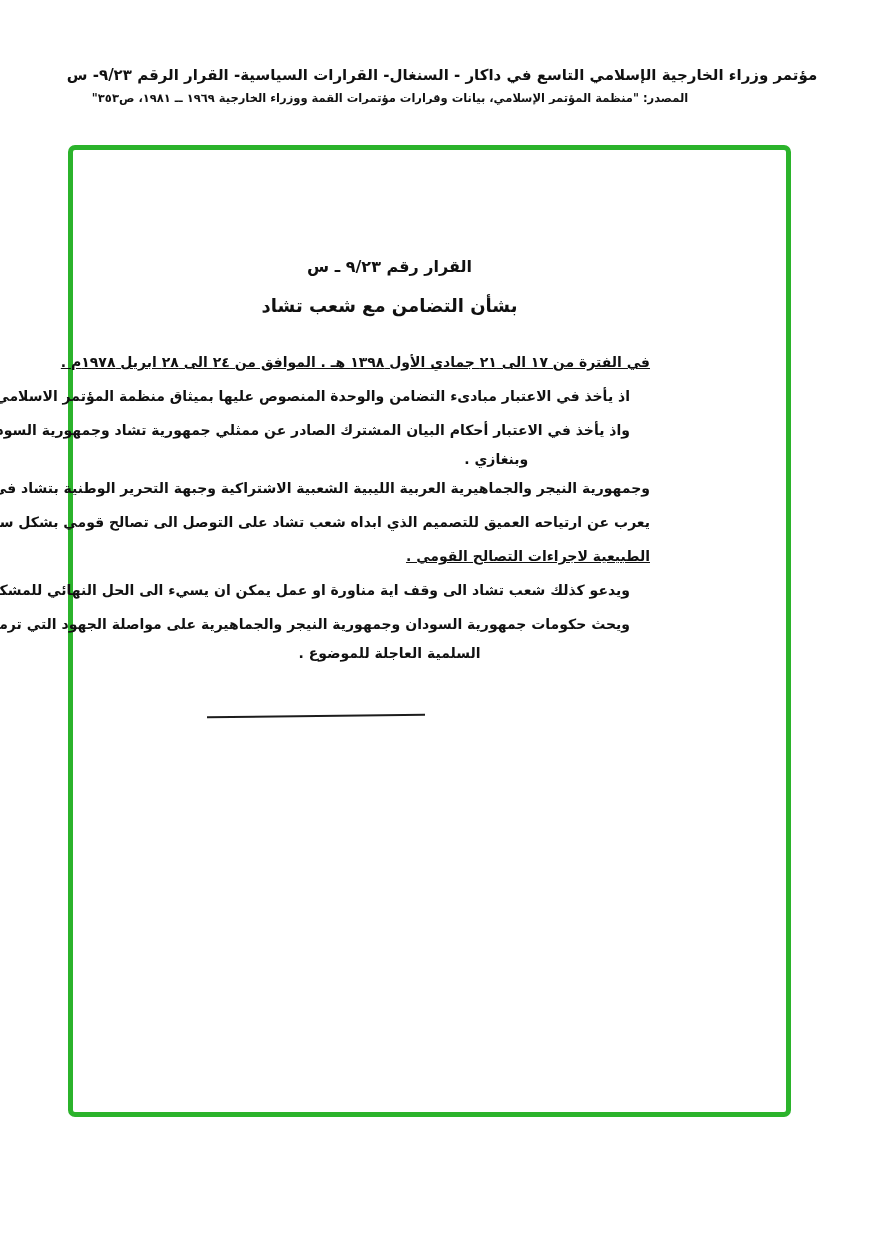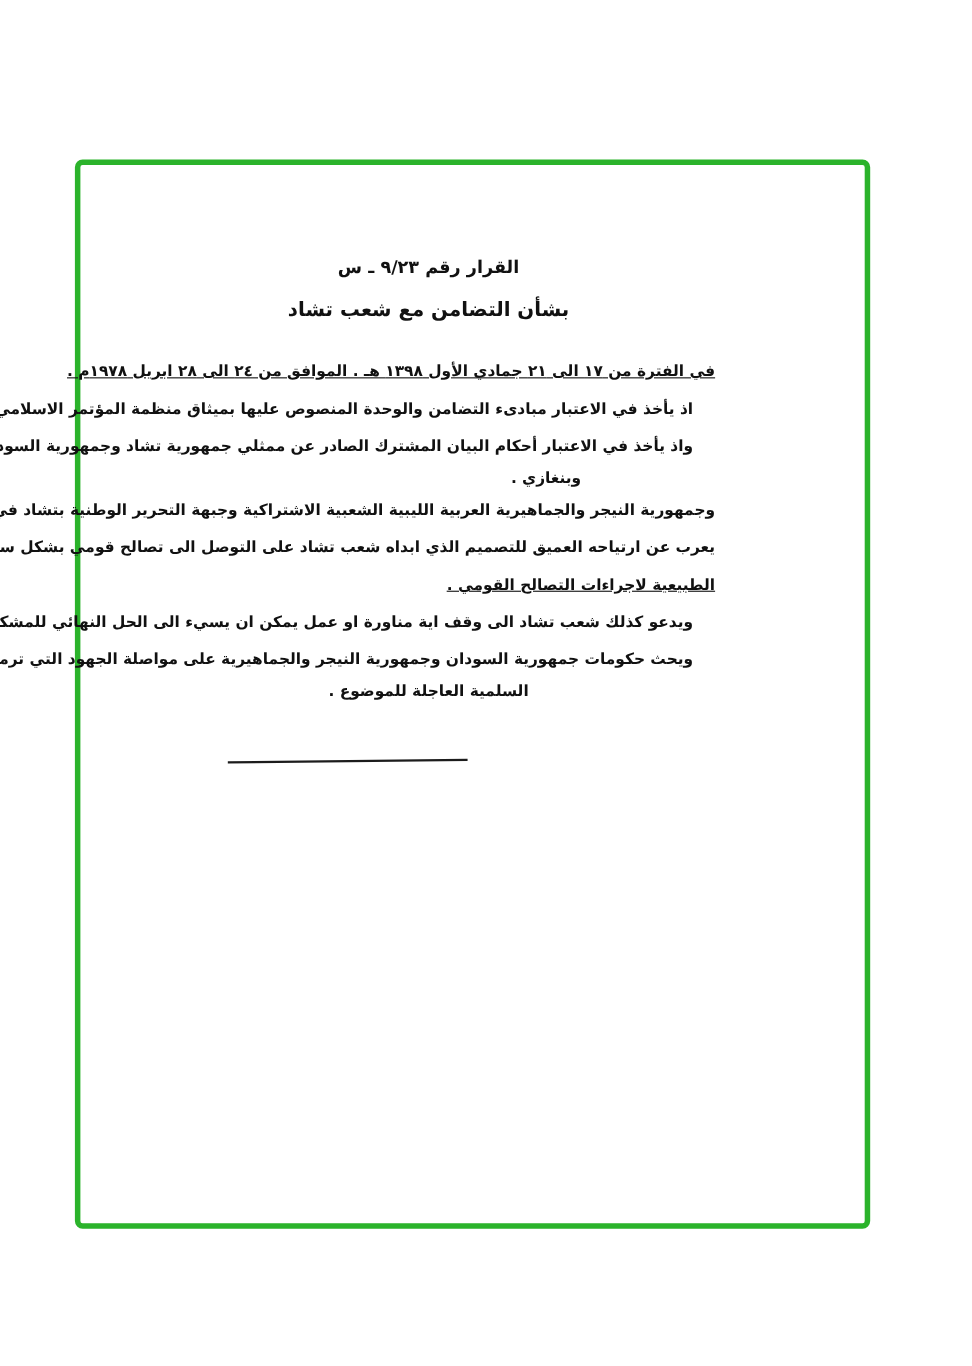--- a/index.html
+++ b/index.html
@@ -49,21 +49,21 @@
     background: #ffffff;
     box-sizing: content-box;
   }
   .doc {
     position: absolute;
     left: 73px;
     top: 150px;
     width: 593px;
     height: 962px;
     box-sizing: border-box;
-    padding: 80px 16px 0 56px;
+    padding: 104px 16px 0 56px;
   }
   .title-num {
     text-align: center;
     font-size: 16px;
     font-weight: 700;
     line-height: 26px;
     margin-bottom: 12px;
     white-space: nowrap;
   }
   .title-subject {
@@ -92,20 +92,24 @@
     width: 218px;
     margin: 47px 225px 0 auto;
     transform: rotate(-0.6deg);
   }
 </style>
 </head>
 <body>
 
 <div class="page">
 
+  <div class="header">
+    <div class="header-line1">مؤتمر وزراء الخارجية الإسلامي التاسع في داكار - السنغال- القرارات السياسية- القرار الرقم ٩/٢٣- س</div>
+    <div class="header-line2">المصدر: "منظمة المؤتمر الإسلامي، بيانات وقرارات مؤتمرات القمة ووزراء الخارجية ١٩٦٩ ــ ١٩٨١، ص٣٥٣"</div>
+  </div>
 
   <div class="frame"></div>
 
   <div class="doc">
     <div class="title-num">القرار رقم ٩/٢٣ ـ س</div>
     <div class="title-subject">بشأن التضامن مع شعب تشاد</div>
 
     <div id="doc-body">
         <div class="para">
           <div class="line l-start">في الفترة من ١٧ الى ٢١ جمادي الأول ١٣٩٨ هـ . الموافق من ٢٤ الى ٢٨ ابريل ١٩٧٨م .</div>

